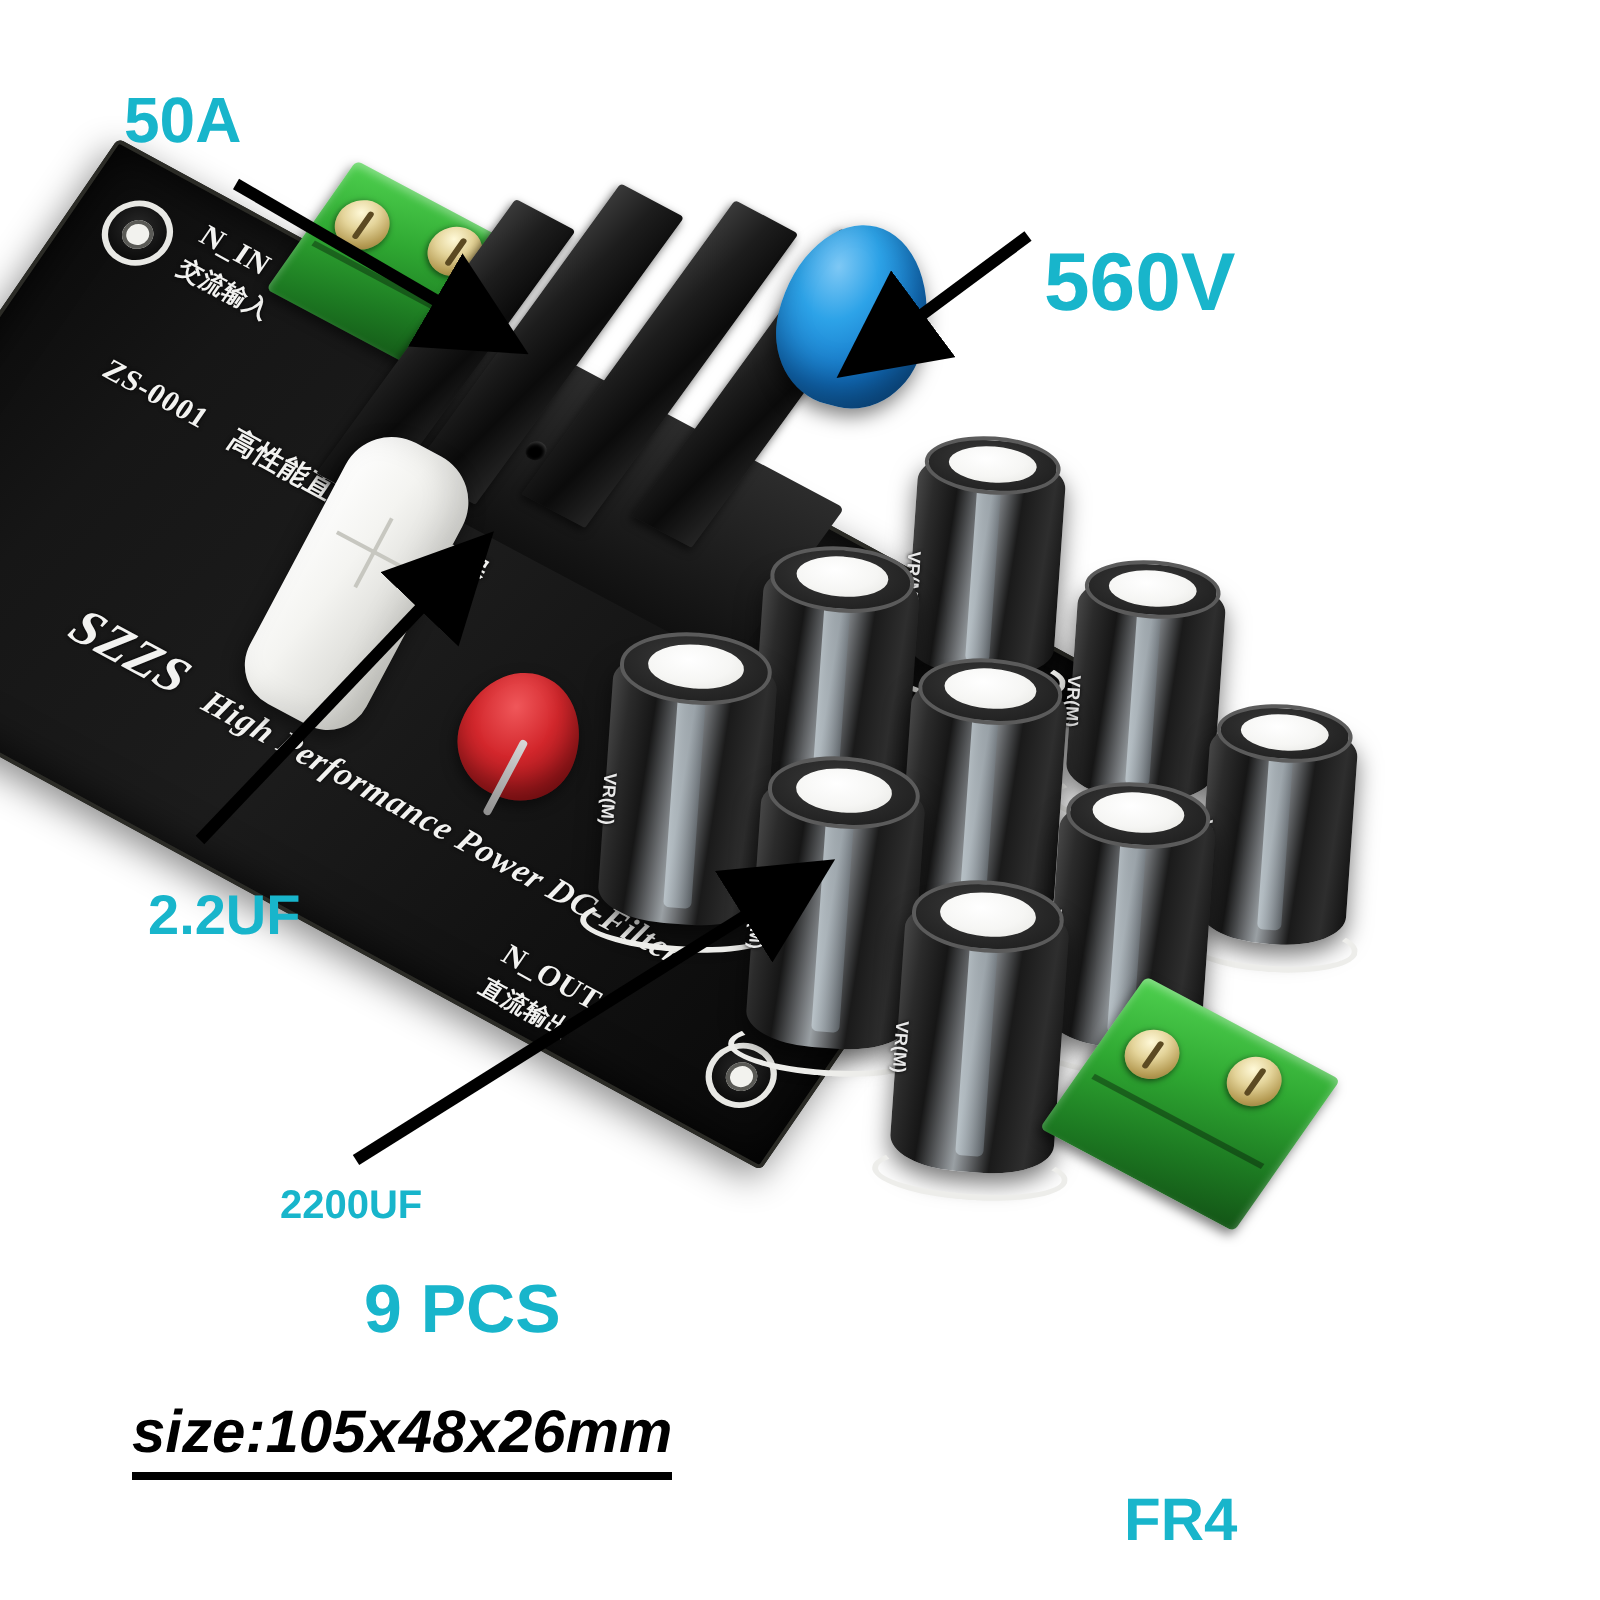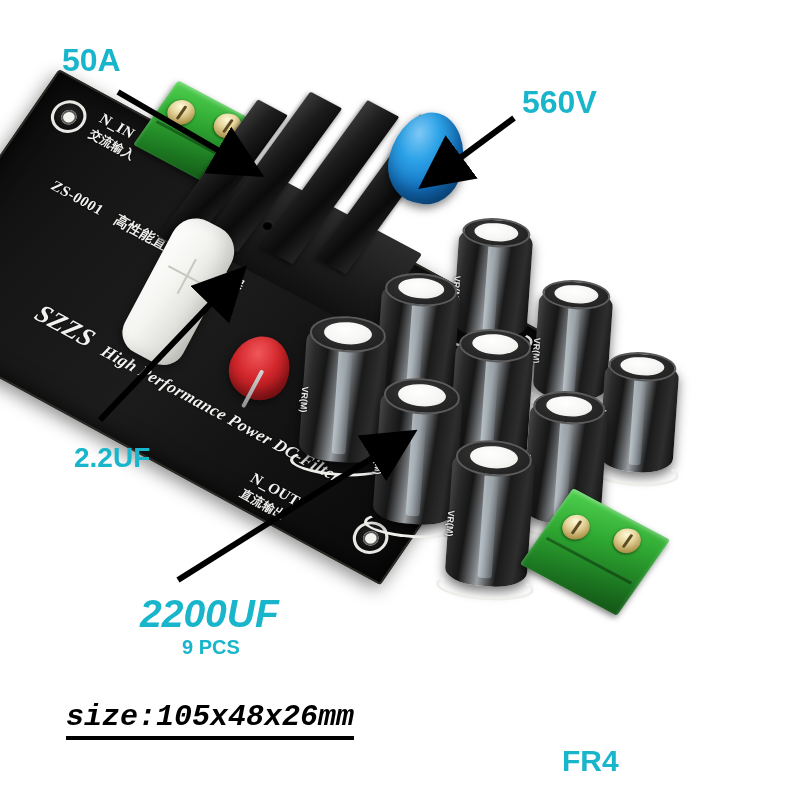--- a/index.html
+++ b/index.html
@@ -181,24 +181,24 @@
     border-radius:50%;border:3px solid #ededea;box-sizing:border-box;
     border-top-color:transparent;
   }
 
   
   .anno{
     position:absolute;color:#18b5cb;font-weight:700;
     font-family:"Liberation Sans", sans-serif;white-space:nowrap;
   }
   .anno-50a{font-size:32px;}
-  .anno-560v{font-size:32px;}
+  .anno-560v{font-size:41px;margin-top:34px;}
   .anno-22uf{font-size:28px;}
-  .anno-2200uf{font-size:39px;font-style:italic;}
-  .anno-9pcs{font-size:20px;}
+  .anno-2200uf{font-size:20px;}
+  .anno-9pcs{font-size:34px;}
   .anno-fr4{font-size:30px;}
   .anno-size{
     position:absolute;color:#000;font-weight:700;font-style:italic;
     font-size:30px;font-family:"Liberation Sans", sans-serif;
     white-space:nowrap;
     border-bottom:4px solid #000;padding-bottom:2px;
   }
   svg.arrows{position:absolute;left:0;top:0;width:800px;height:800px;pointer-events:none;}
 </style>
 </head>
@@ -367,15 +367,15 @@
   <div class="anno anno-560v" style="left:522px; top:84px;">560V</div>
 
   <div class="anno anno-22uf" style="left:74px;  top:442px;">2.2UF</div>
 
   <div class="anno anno-2200uf" style="left:140px; top:592px;">2200UF</div>
 
   <div class="anno anno-9pcs" style="left:182px; top:636px;">9 PCS</div>
 
   <div class="anno anno-fr4" style="left:562px; top:744px;">FR4</div>
 
-  <div class="anno-size" style="left:66px; top:700px;font-family:Liberation Mono, monospace;">size:105x48x26mm</div>
+  <div class="anno-size" style="left:66px; top:700px;">size:105x48x26mm</div>
 
 </div>
 
 </body></html>

